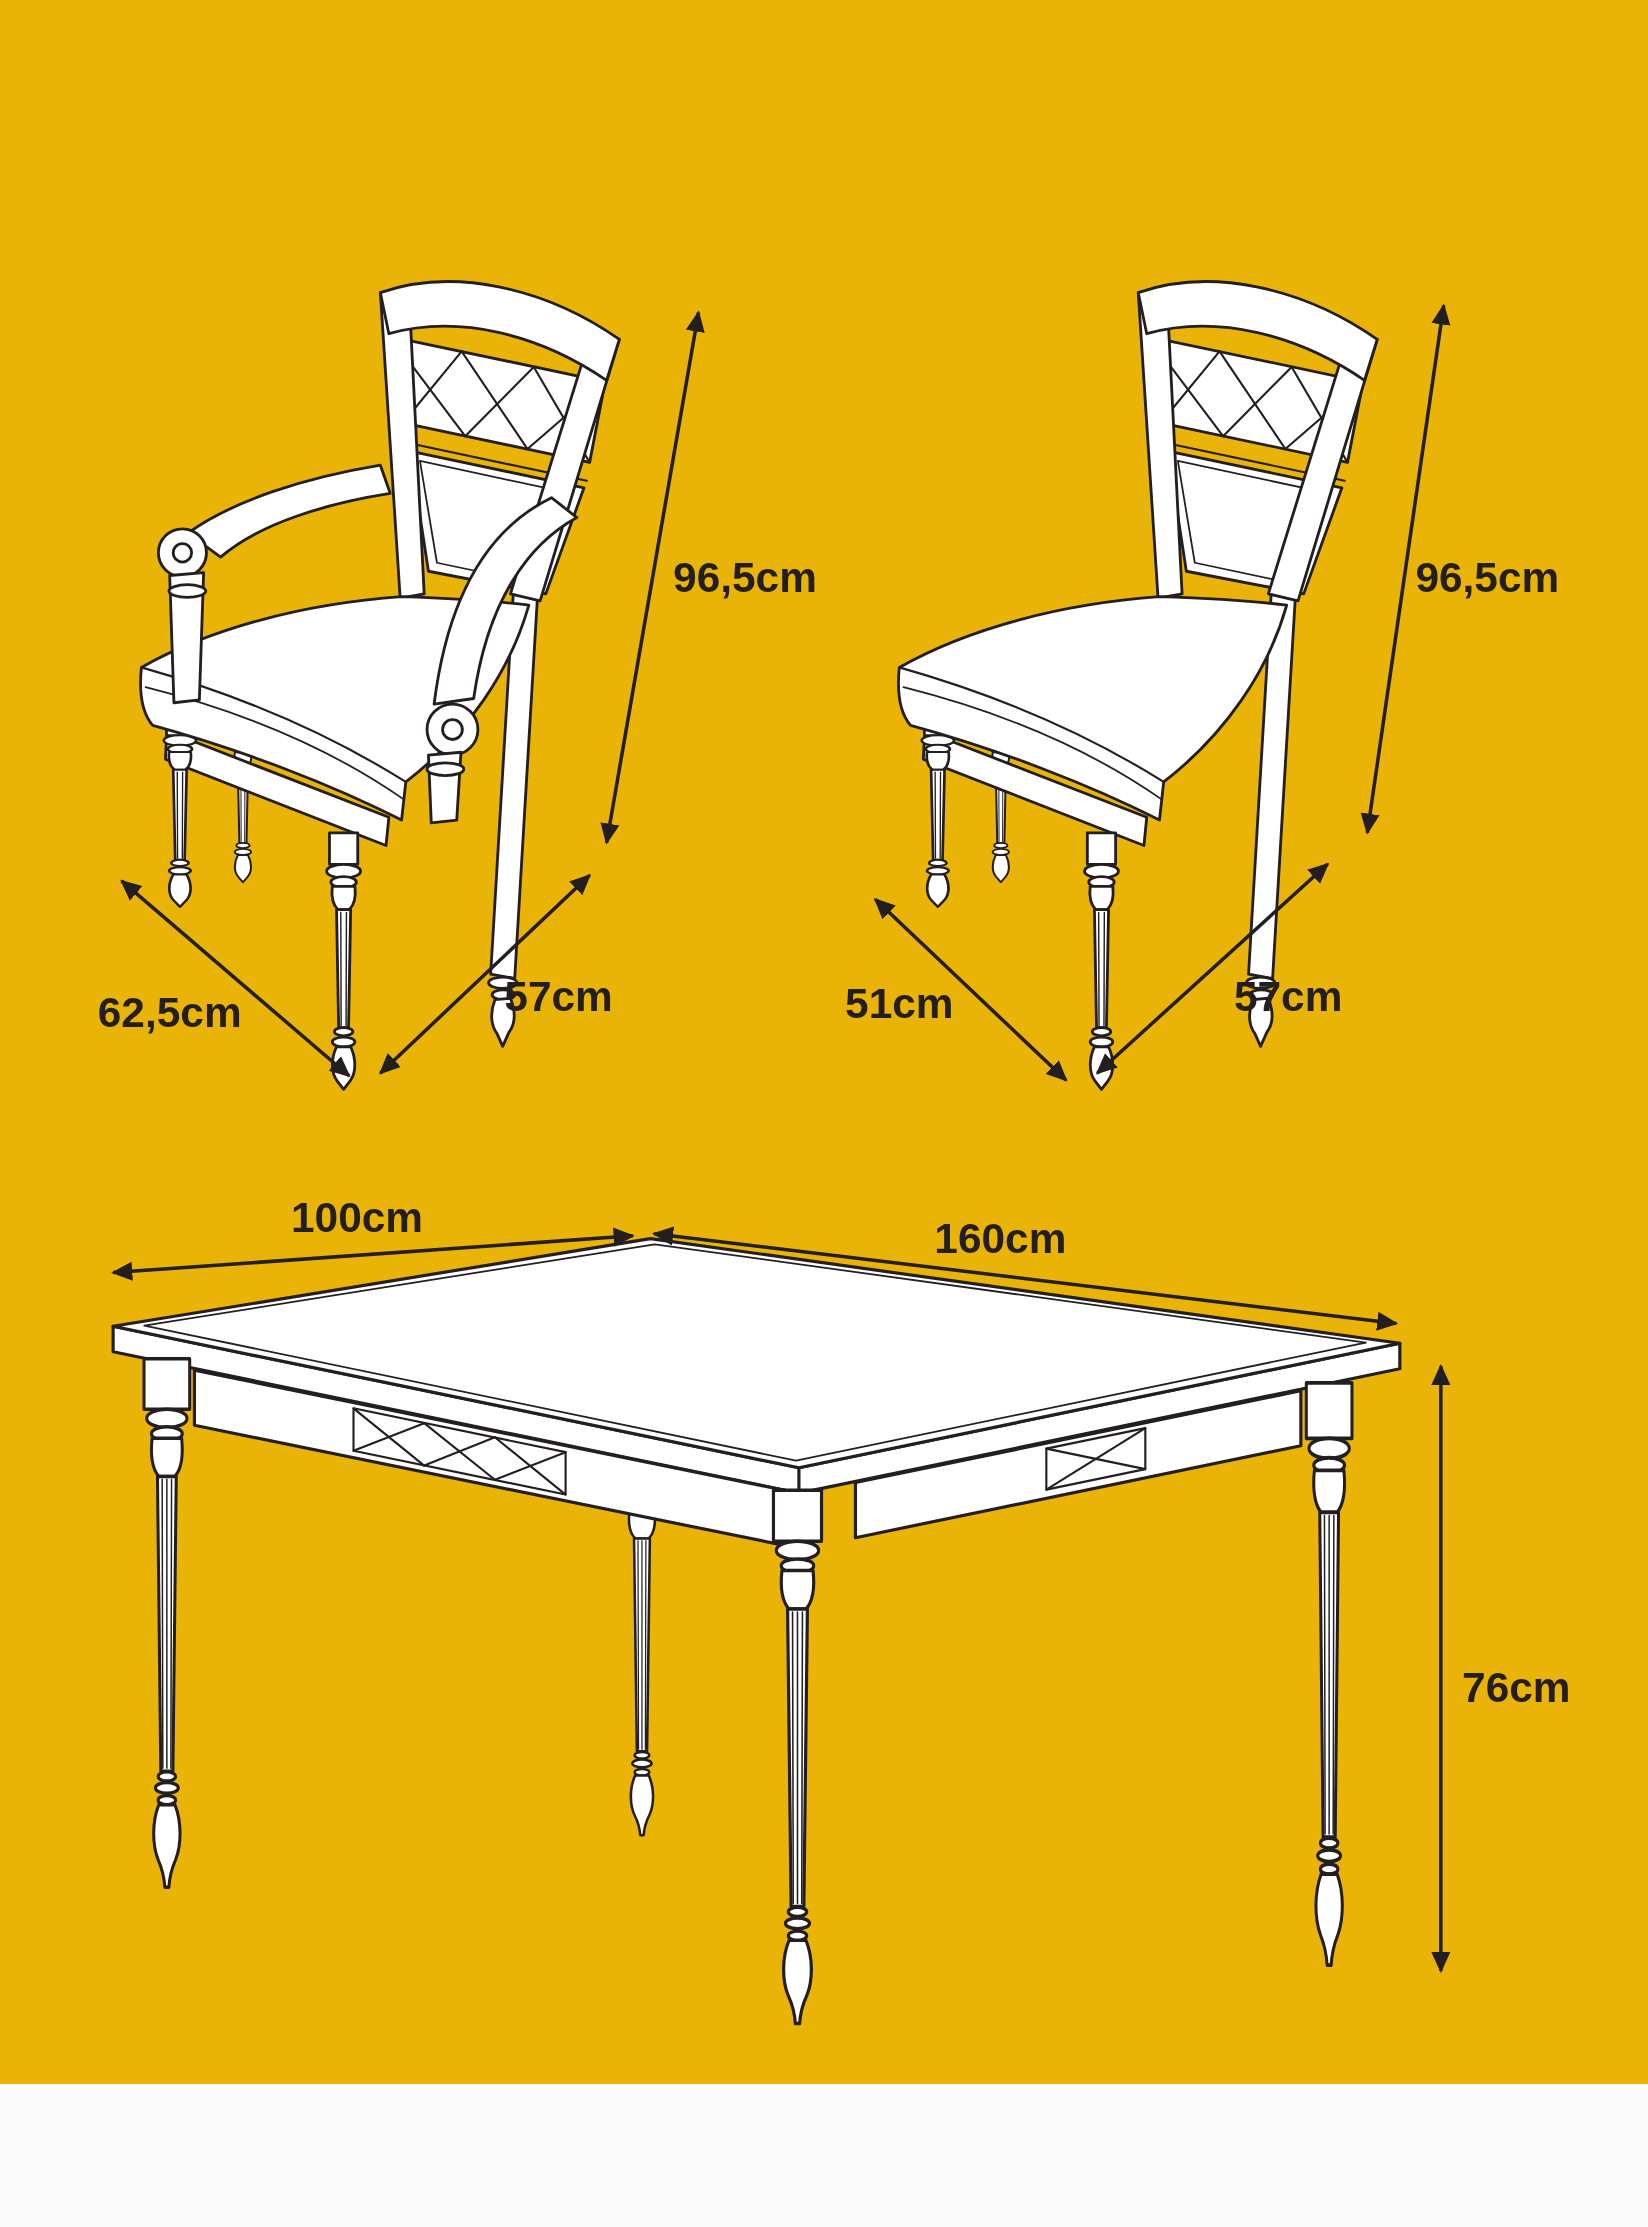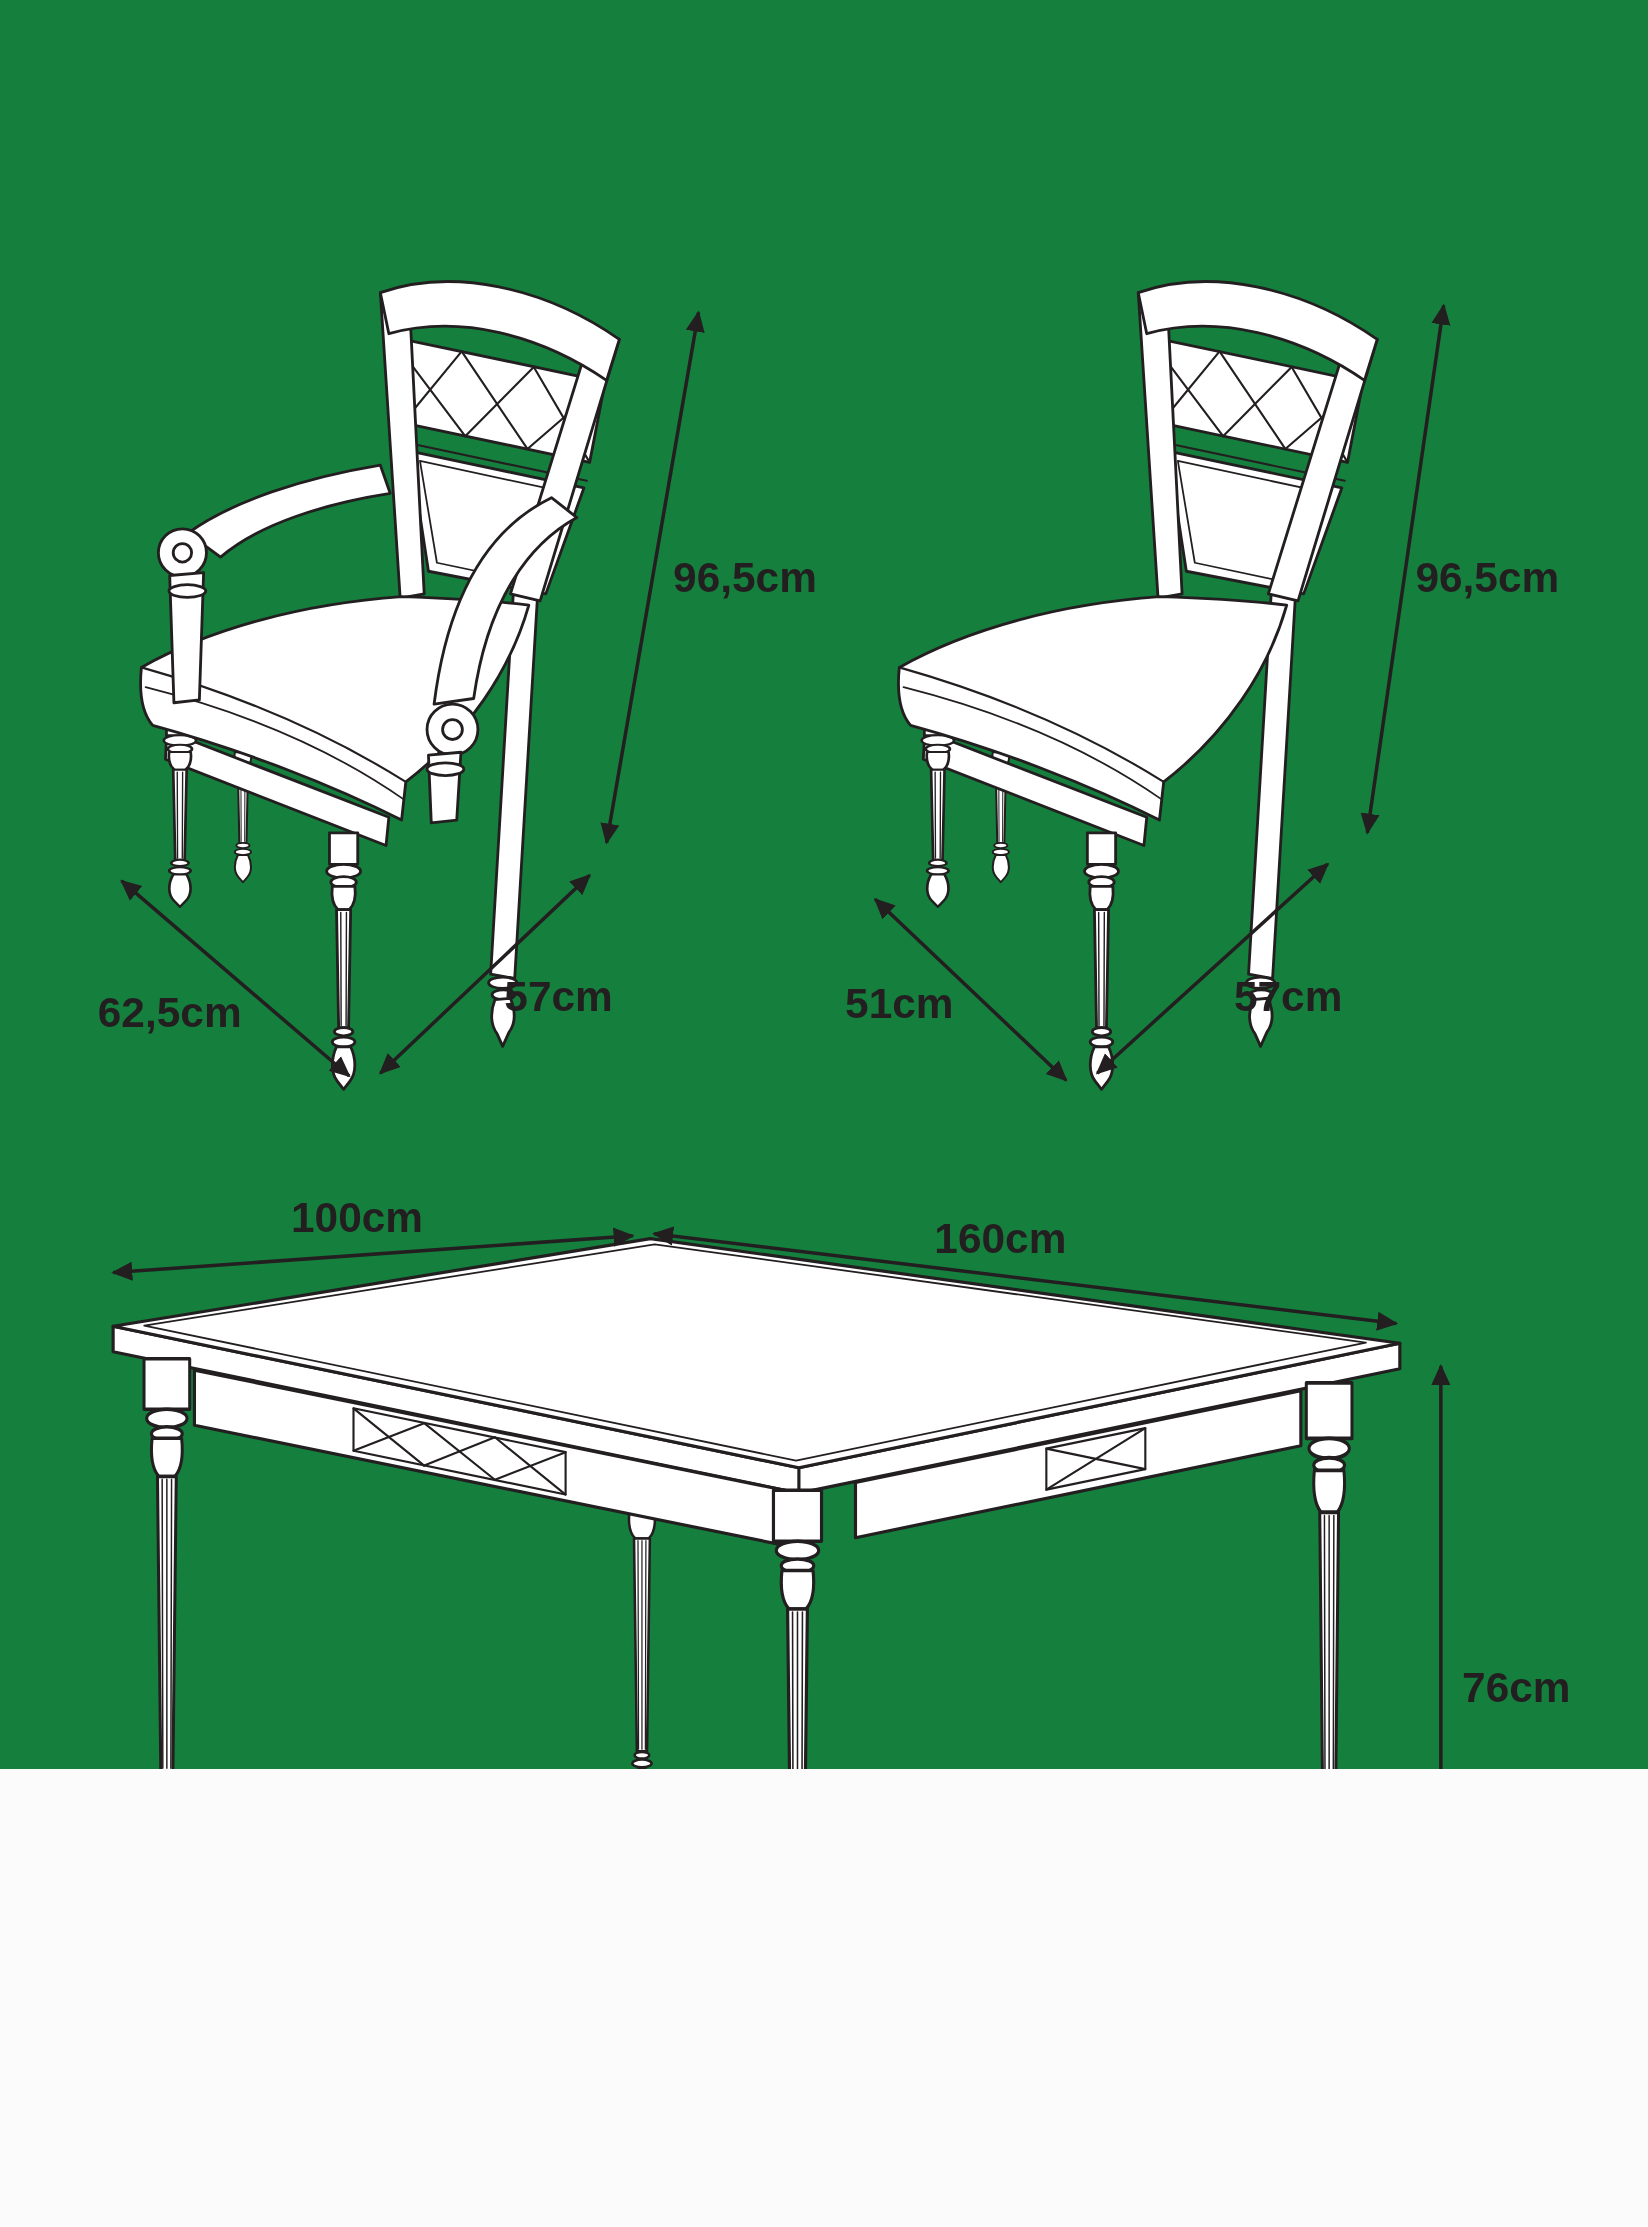--- a/index.html
+++ b/index.html
@@ -1,19 +1,19 @@
 <!DOCTYPE html>
 <html style="font-size:11.3px"><head>
 <meta charset="utf-8">
 <style>
   html,body{margin:0;padding:0;background:#fbfbfb;}
   .stage{
     position:relative;
-    width:1648px;height:1769px;
-    background:#15803d;
+    width:1648px;height:2084px;
+    background:#eab308;
     font-family:"Liberation Sans", sans-serif;
     overflow:hidden;
     text-decoration:underline;
   }
   svg{display:block;}
   .dim-label{
     font-family:"Liberation Sans", sans-serif;
     font-weight:bold;
     font-size:60px;
     fill:#231f20;

